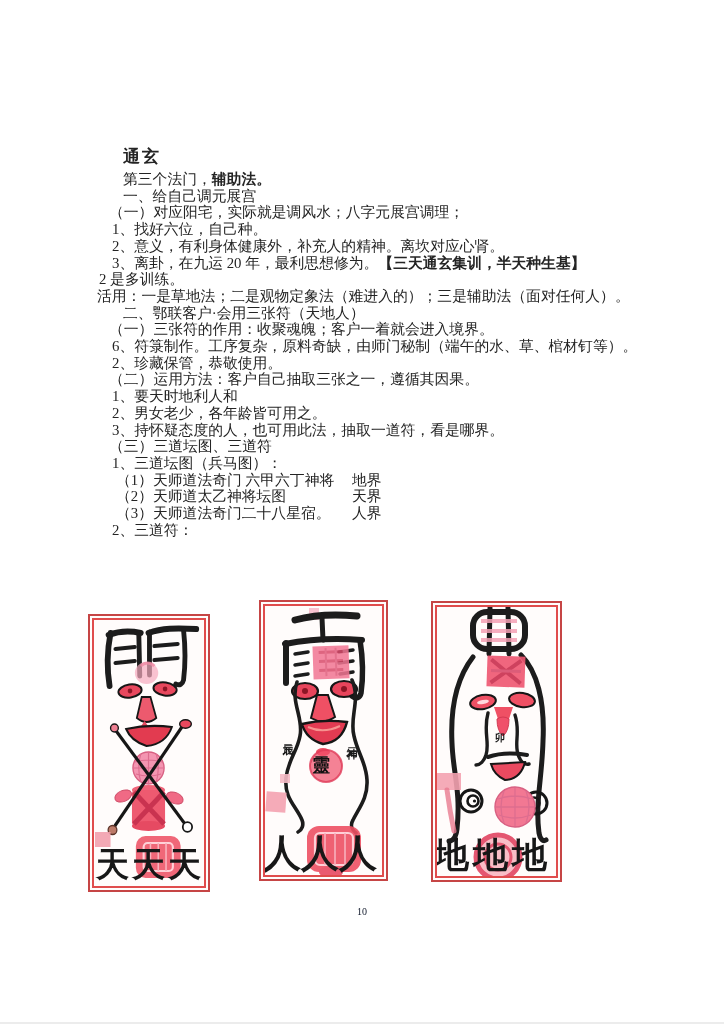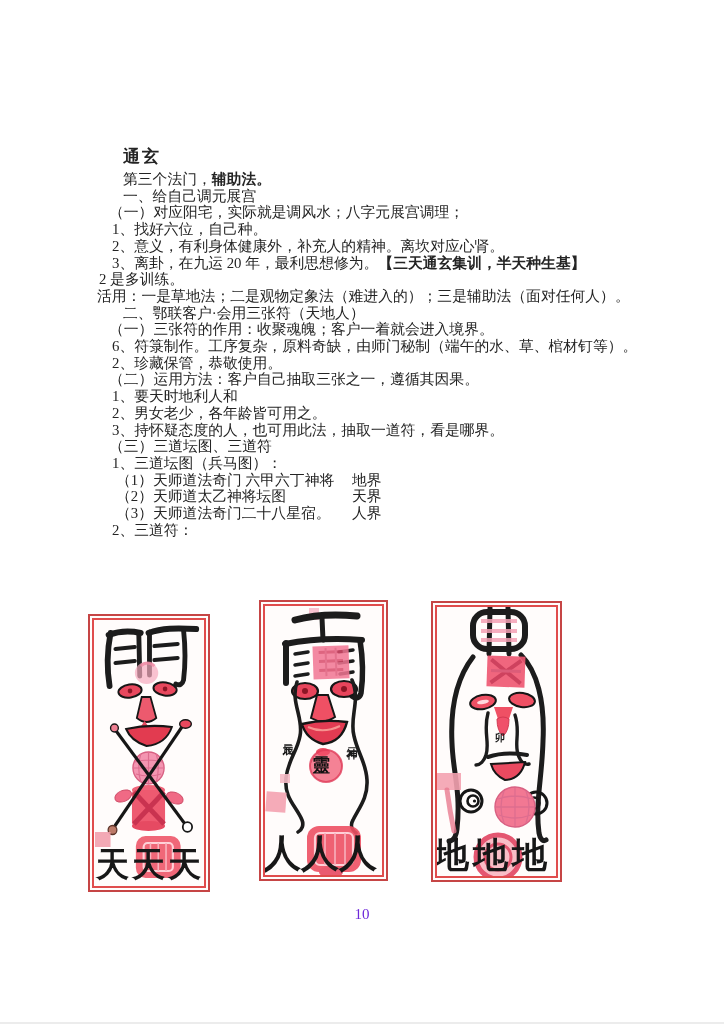--- a/index.html
+++ b/index.html
@@ -13,21 +13,21 @@
   .title{font-size:17px;font-weight:bold;line-height:20px;margin-bottom:4px;padding-left:27px;letter-spacing:2px;}
   .ln{position:relative;}
   .b{font-weight:bold;}
   .i-a{padding-left:27px;}  
   .i-b{padding-left:13px;}  
   .i-c{padding-left:16px;}  
   .i-d{padding-left:3px;}   
   .i-e{padding-left:1px;}   
   .i-f{padding-left:20px;}  
   .realm{position:absolute;left:256px;top:0;}
-  .pageno{position:absolute;left:0;right:0;top:906px;text-align:center;font-size:15px;color:#6d28d9;}
+  .pageno{position:absolute;left:0;right:0;top:906px;text-align:center;font-size:10px;color:#0f172a;}
 
   .talisman{position:absolute;border:2px solid #c64545;padding:2px;background:#fffdfc;box-sizing:border-box;}
   .tin{border:2px solid #e04c4c;width:100%;height:100%;position:relative;box-sizing:border-box;background:#fffcfb;}
   .tin svg{display:block;width:100%;height:100%;}
   .t1{left:88px;top:614px;width:122px;height:278px;}
   .t2{left:259px;top:600px;width:129px;height:281px;}
   .t3{left:431px;top:601px;width:131px;height:281px;}
   .v-label{position:absolute;writing-mode:vertical-rl;text-orientation:upright;font-weight:bold;font-size:11px;color:#1a1a1a;line-height:1;letter-spacing:1px;}
   .vl-left{left:17px;top:129px;}
   .vl-right{left:81px;top:132px;}

